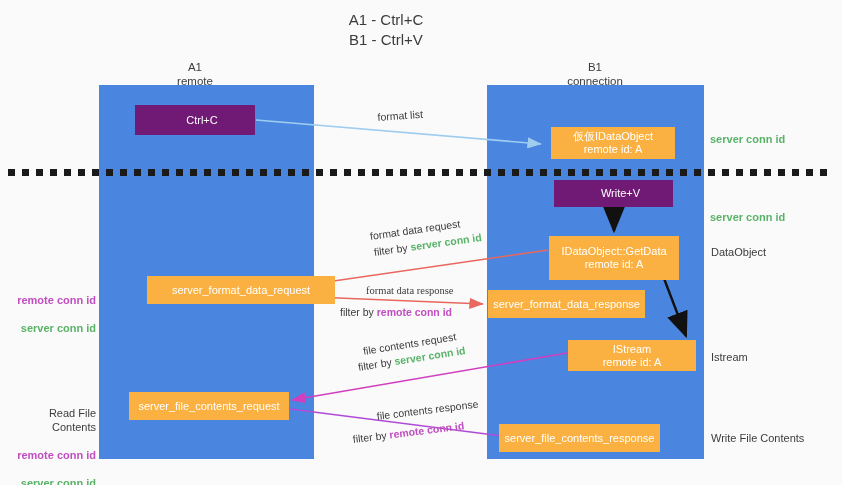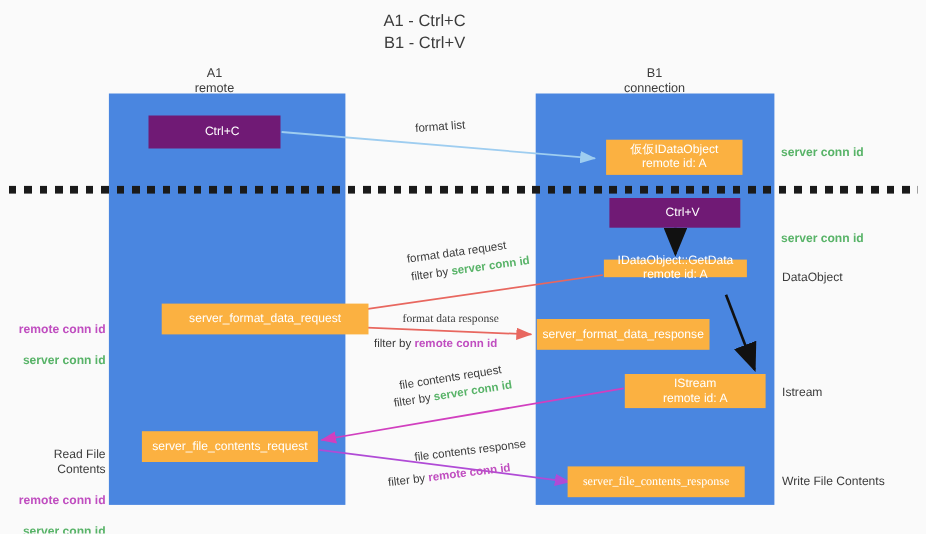--- a/index.html
+++ b/index.html
@@ -150,35 +150,35 @@
     <line x1="290" y1="409" x2="518" y2="438" stroke="#b04bd6" stroke-width="1.6" marker-end="url(#ah-purple)"></line>
   </svg>
 
   <div class="dash-line"></div>
 
   <div class="node green" style="left:135px; top:105px; width:120px; height:30px;">Ctrl+C</div>
 
   <div class="node orange" style="left:551px; top:127px; width:124px; height:32px;">仮仮IDataObject
 remote id: A</div>
 
-  <div class="node green" style="left:554px; top:180px; width:119px; height:27px;">Ctrl+V</div>
-
-  <div class="node orange" style="left:549px; top:236px; width:130px; height:16px;">IDataObject::GetData
+  <div class="node green" style="left:554px; top:180px; width:119px; height:27px;">Write+V</div>
+
+  <div class="node orange" style="left:549px; top:236px; width:130px; height:44px;">IDataObject::GetData
 remote id: A</div>
 
   <div class="node orange" style="left:129px; top:276px; width:188px; height:28px;margin-left:18px;">server_format_data_request</div>
 
   <div class="node orange" style="left:488px; top:290px; width:157px; height:28px;">server_format_data_response</div>
 
   <div class="node orange" style="left:568px; top:340px; width:128px; height:31px;">IStream
 remote id: A</div>
 
   <div class="node orange" style="left:129px; top:392px; width:160px; height:28px;">server_file_contents_request</div>
 
-  <div class="node orange" style="left:516px; top:424px; width:161px; height:28px;font-family:Liberation Serif, serif;">server_file_contents_response</div>
+  <div class="node orange" style="left:499px; top:424px; width:161px; height:28px;">server_file_contents_response</div>
 
   <div class="edge-label rot" style="left:377px; top:110px; transform: rotate(-4deg);">format list</div>
 
   <div class="edge-label rot" style="left:369px; top:229px; transform: rotate(-8deg);">format data request</div>
   <div class="edge-label rot" style="left:373px; top:245px; transform: rotate(-8deg);">
     <span class="plain-txt">filter by </span><span class="bold-g">server conn id</span>
   </div>
 
   <div class="edge-label" style="left:366px; top:284px;font-family:Liberation Serif, serif;">format data response</div>
   <div class="edge-label" style="left:340px; top:305px;">

